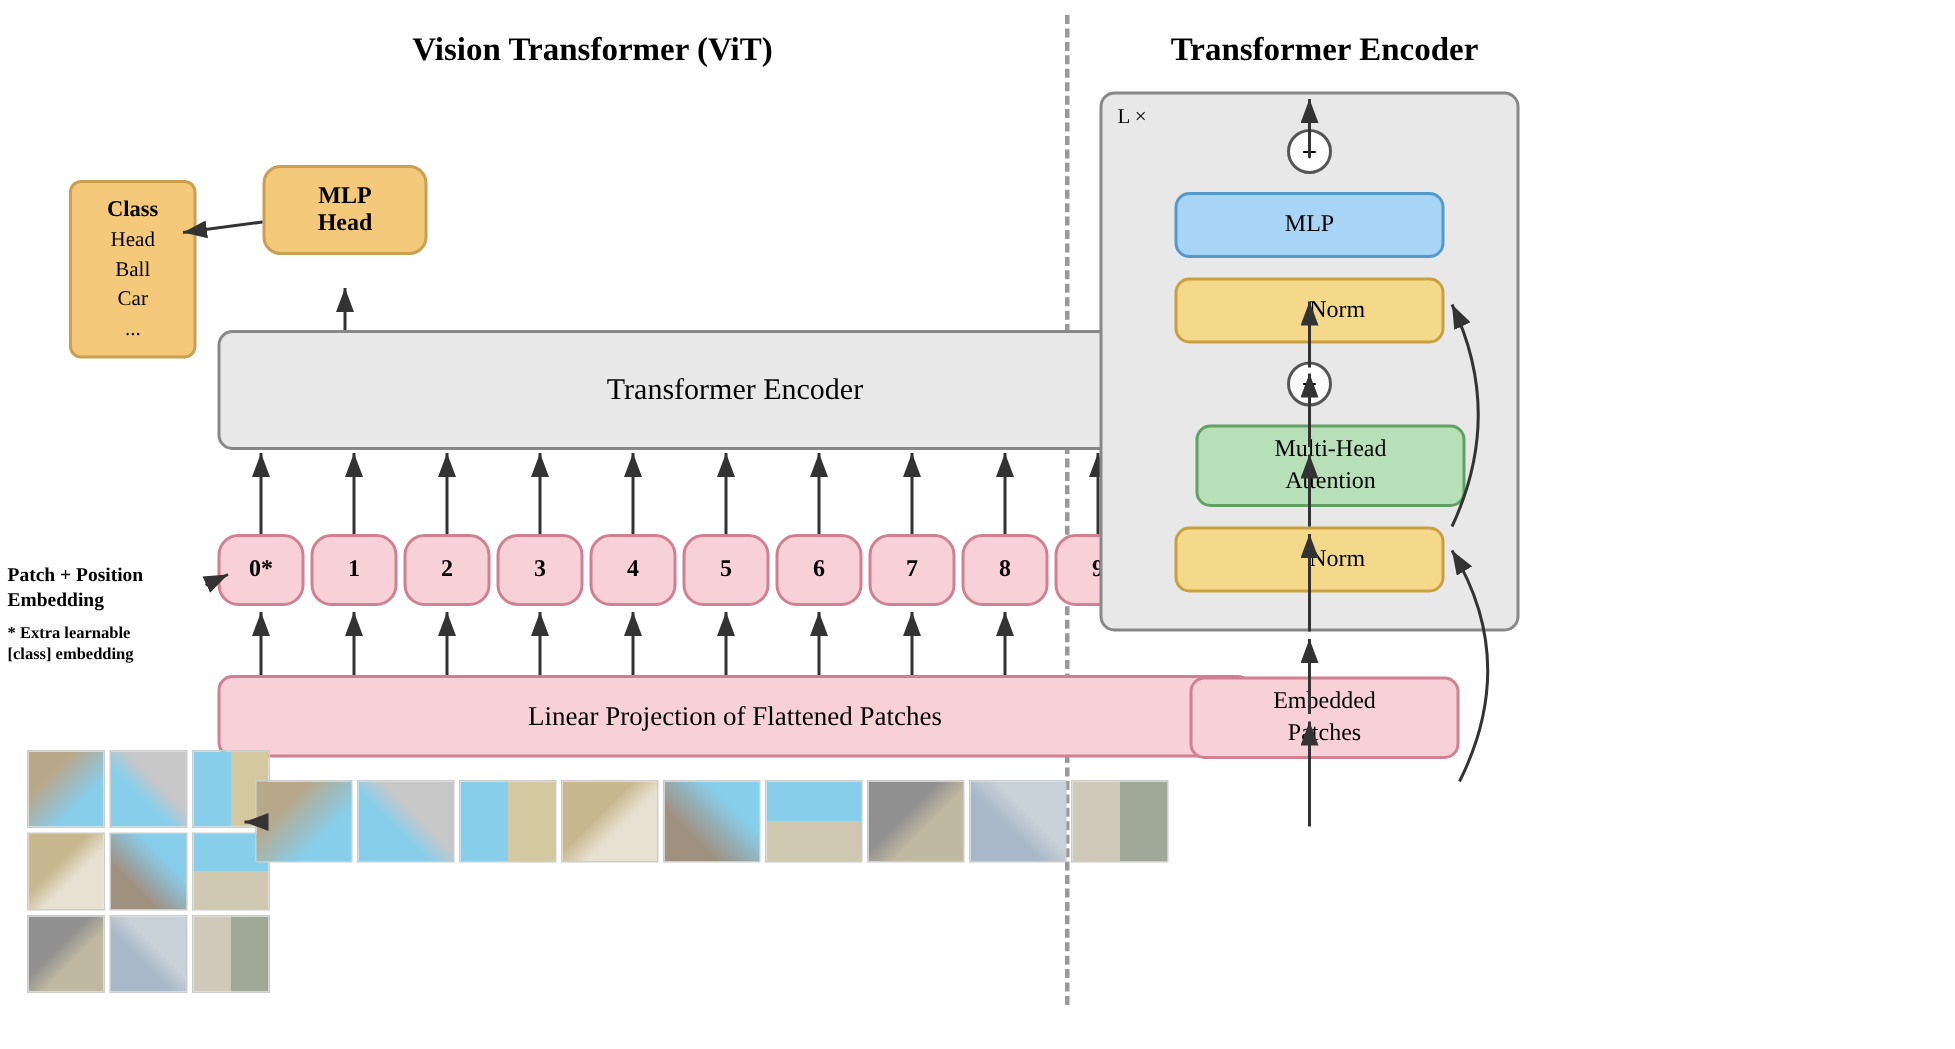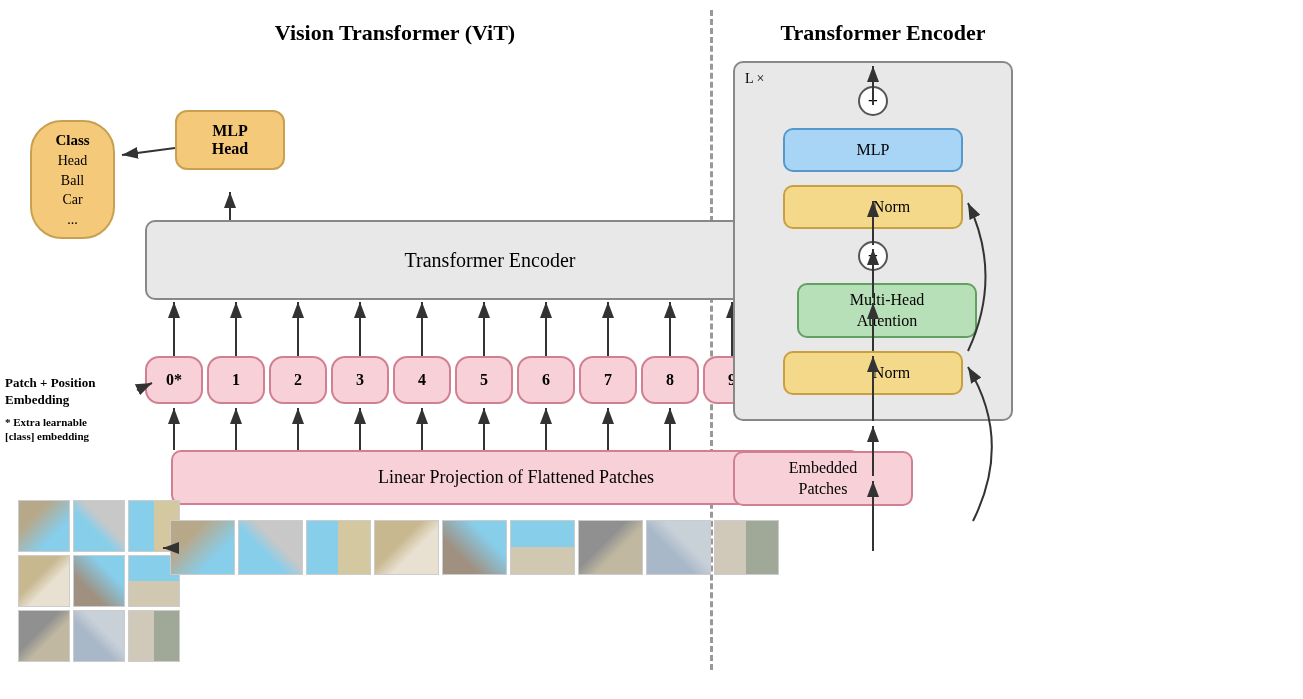--- a/index.html
+++ b/index.html
@@ -52,25 +52,25 @@
     .right-title {
       text-align: center;
       font-size: 22px;
       font-weight: bold;
       margin-bottom: 15px;
     }
 
     
     .class-box {
       position: absolute;
-      left: 30px;
+      left: 46px;
       top: 120px;
       background: #f5c97a;
       border: 2px solid #c8a050;
-      border-radius: 32px;
+      border-radius: 8px;
       padding: 8px 14px;
       width: 85px;
       text-align: center;
       font-size: 14px;
       line-height: 1.4;
     }
 
     .class-box .class-title {
       font-weight: bold;
       font-size: 15px;
@@ -162,21 +162,20 @@
       top: 450px;
       background: #f8d0d8;
       border: 2px solid #d08090;
       border-radius: 10px;
       width: 690px;
       height: 55px;
       display: flex;
       align-items: center;
       justify-content: center;
       font-size: 18px;
-      margin-left: 26px;
     }
 
     
     .image-patches-source {
       position: absolute;
       left: 18px;
       top: 500px;
       display: grid;
       grid-template-columns: repeat(3, 52px);
       grid-template-rows: repeat(3, 52px);
@@ -469,21 +468,21 @@
 
         <div style="display:flex; justify-content:center; margin-bottom:5px;">
           <div class="enc-box enc-attn" style="height:55px; text-align:center; line-height:1.3;margin-left:28px;">Multi-Head<br>Attention</div>
         </div>
 
         <div style="display:flex; justify-content:center; margin-bottom:5px;">
           <div class="enc-box enc-norm">Norm</div>
         </div>
       </div>
 
-      <div style="display:flex; margin-top:15px;">
+      <div style="display:flex; justify-content:center; margin-top:15px;">
         <div class="enc-box enc-embedded" style="width:180px; height:55px; text-align:center; line-height:1.3;">
           Embedded<br>Patches
         </div>
       </div>
 
       <svg style="position:absolute; top:0; left:0; width:300px; height:580px; pointer-events:none;" xmlns="http://www.w3.org/2000/svg">
         <defs>
           <marker id="arrowhead2" markerWidth="8" markerHeight="6" refX="8" refY="3" orient="auto">
             <polygon points="0 0, 8 3, 0 6" fill="#333"></polygon>
           </marker>

